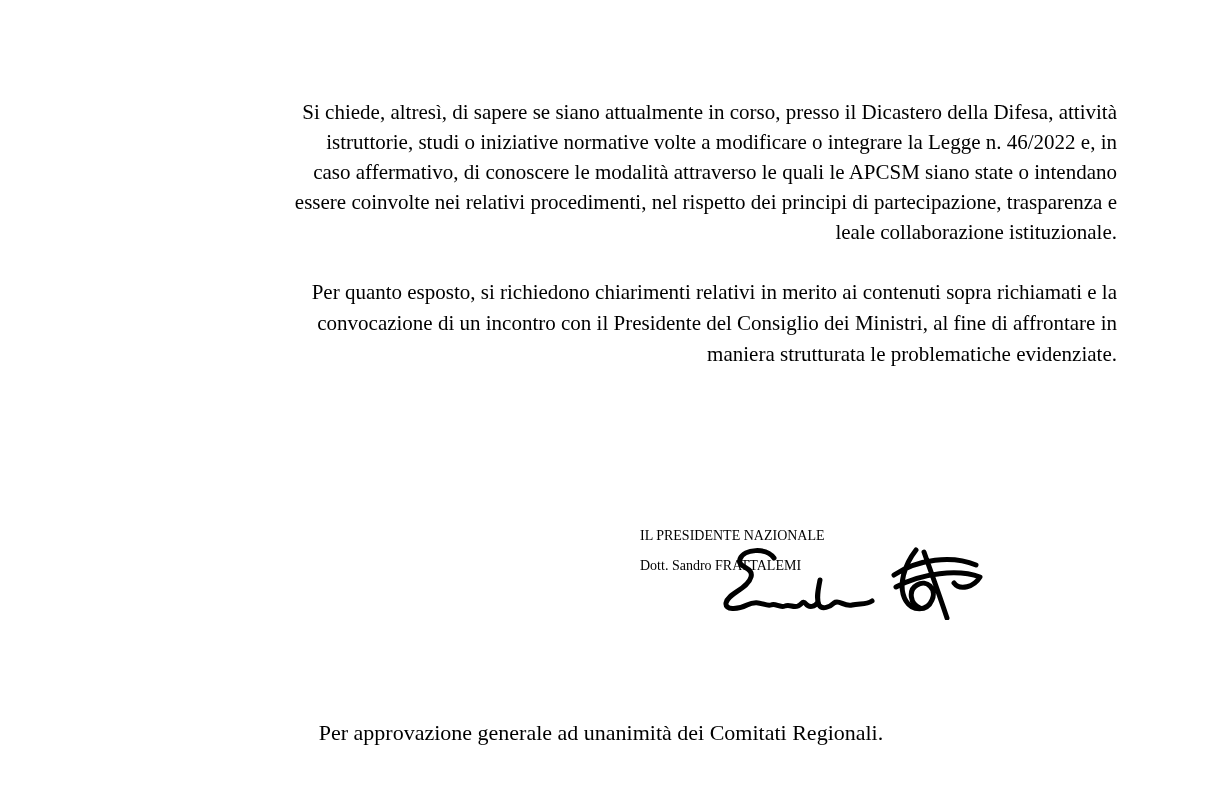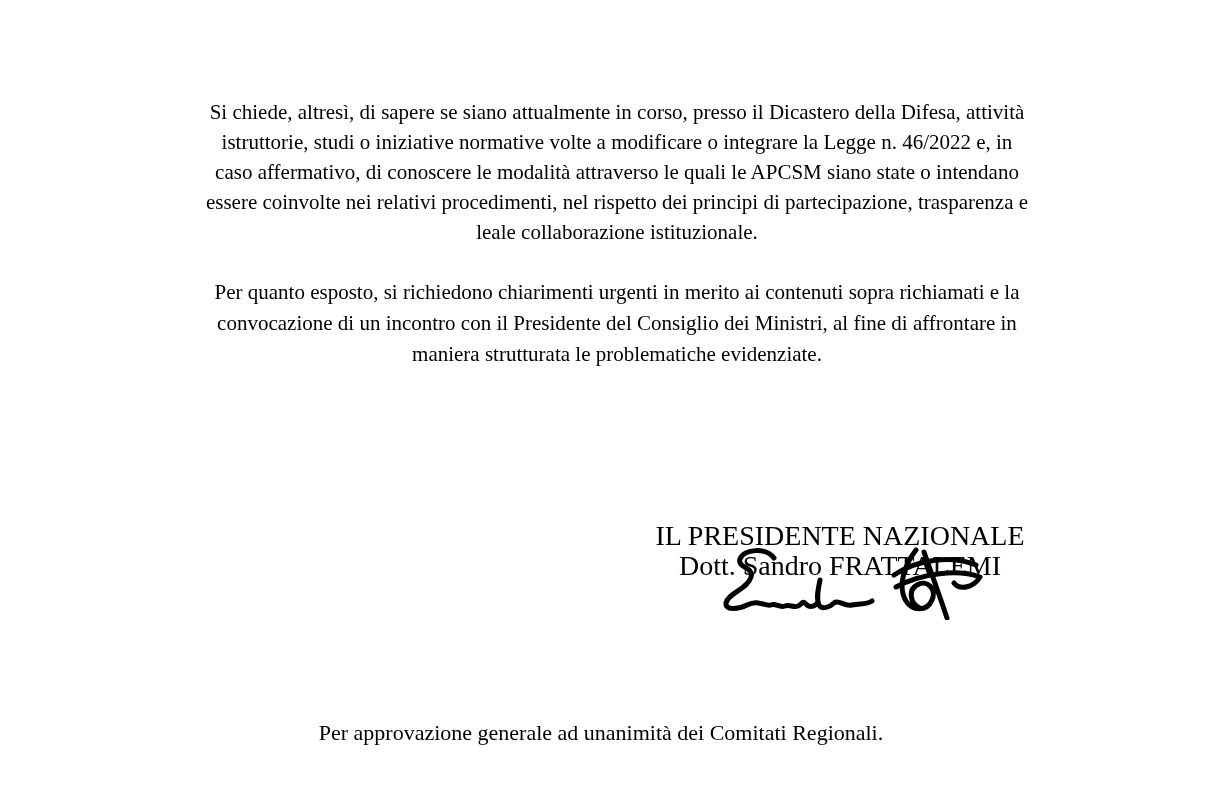--- a/index.html
+++ b/index.html
@@ -16,33 +16,32 @@
     color: #000000;
     overflow: hidden;
   }
   .para {
     position: absolute;
     left: 117px;
     width: 1000px;
     font-size: 21px;
     line-height: 30px;
     white-space: pre;
-    text-align: center;
+    text-align: right;
     margin-top: 9px;
   }
   #para1 { top: 88px; }
   #para2 { top: 268px; line-height: 31px; }
   #para3 { top: 396px; line-height: 28px; }
   .signature-block {
     position: absolute;
     left: 640px;
     top: 521px;
     width: 400px;
-    text-align: center;
-    font-size: 28px;
+    font-size: 14px;
     line-height: 30px;
   }
   .signature-block .sig-line {
     display: block;
     white-space: pre;
   }
   .signature-scribble {
     position: absolute;
     left: 718px;
     top: 544px;
@@ -65,21 +64,21 @@
 <body>
 
 <div class="page">
 
   <p class="para" id="para1">Si chiede, altresì, di sapere se siano attualmente in corso, presso il Dicastero della Difesa, attività
 istruttorie, studi o iniziative normative volte a modificare o integrare la Legge n. 46/2022 e, in
 caso affermativo, di conoscere le modalità attraverso le quali le APCSM siano state o intendano
 essere coinvolte nei relativi procedimenti, nel rispetto dei principi di partecipazione, trasparenza e
 leale collaborazione istituzionale.</p>
 
-  <p class="para" id="para2">Per quanto esposto, si richiedono chiarimenti urgenti in merito ai contenuti sopra richiamati e la
+  <p class="para" id="para2">Per quanto esposto, si richiedono chiarimenti relativi in merito ai contenuti sopra richiamati e la
 convocazione di un incontro con il Presidente del Consiglio dei Ministri, al fine di affrontare in
 maniera strutturata le problematiche evidenziate.</p>
 
 
   <div class="signature-block">
     <span class="sig-line">IL PRESIDENTE NAZIONALE</span>
     <span class="sig-line">Dott. Sandro FRATTALEMI</span>
   </div>
 
   <svg class="signature-scribble" viewBox="0 0 268 76" xmlns="http://www.w3.org/2000/svg" aria-hidden="true">

